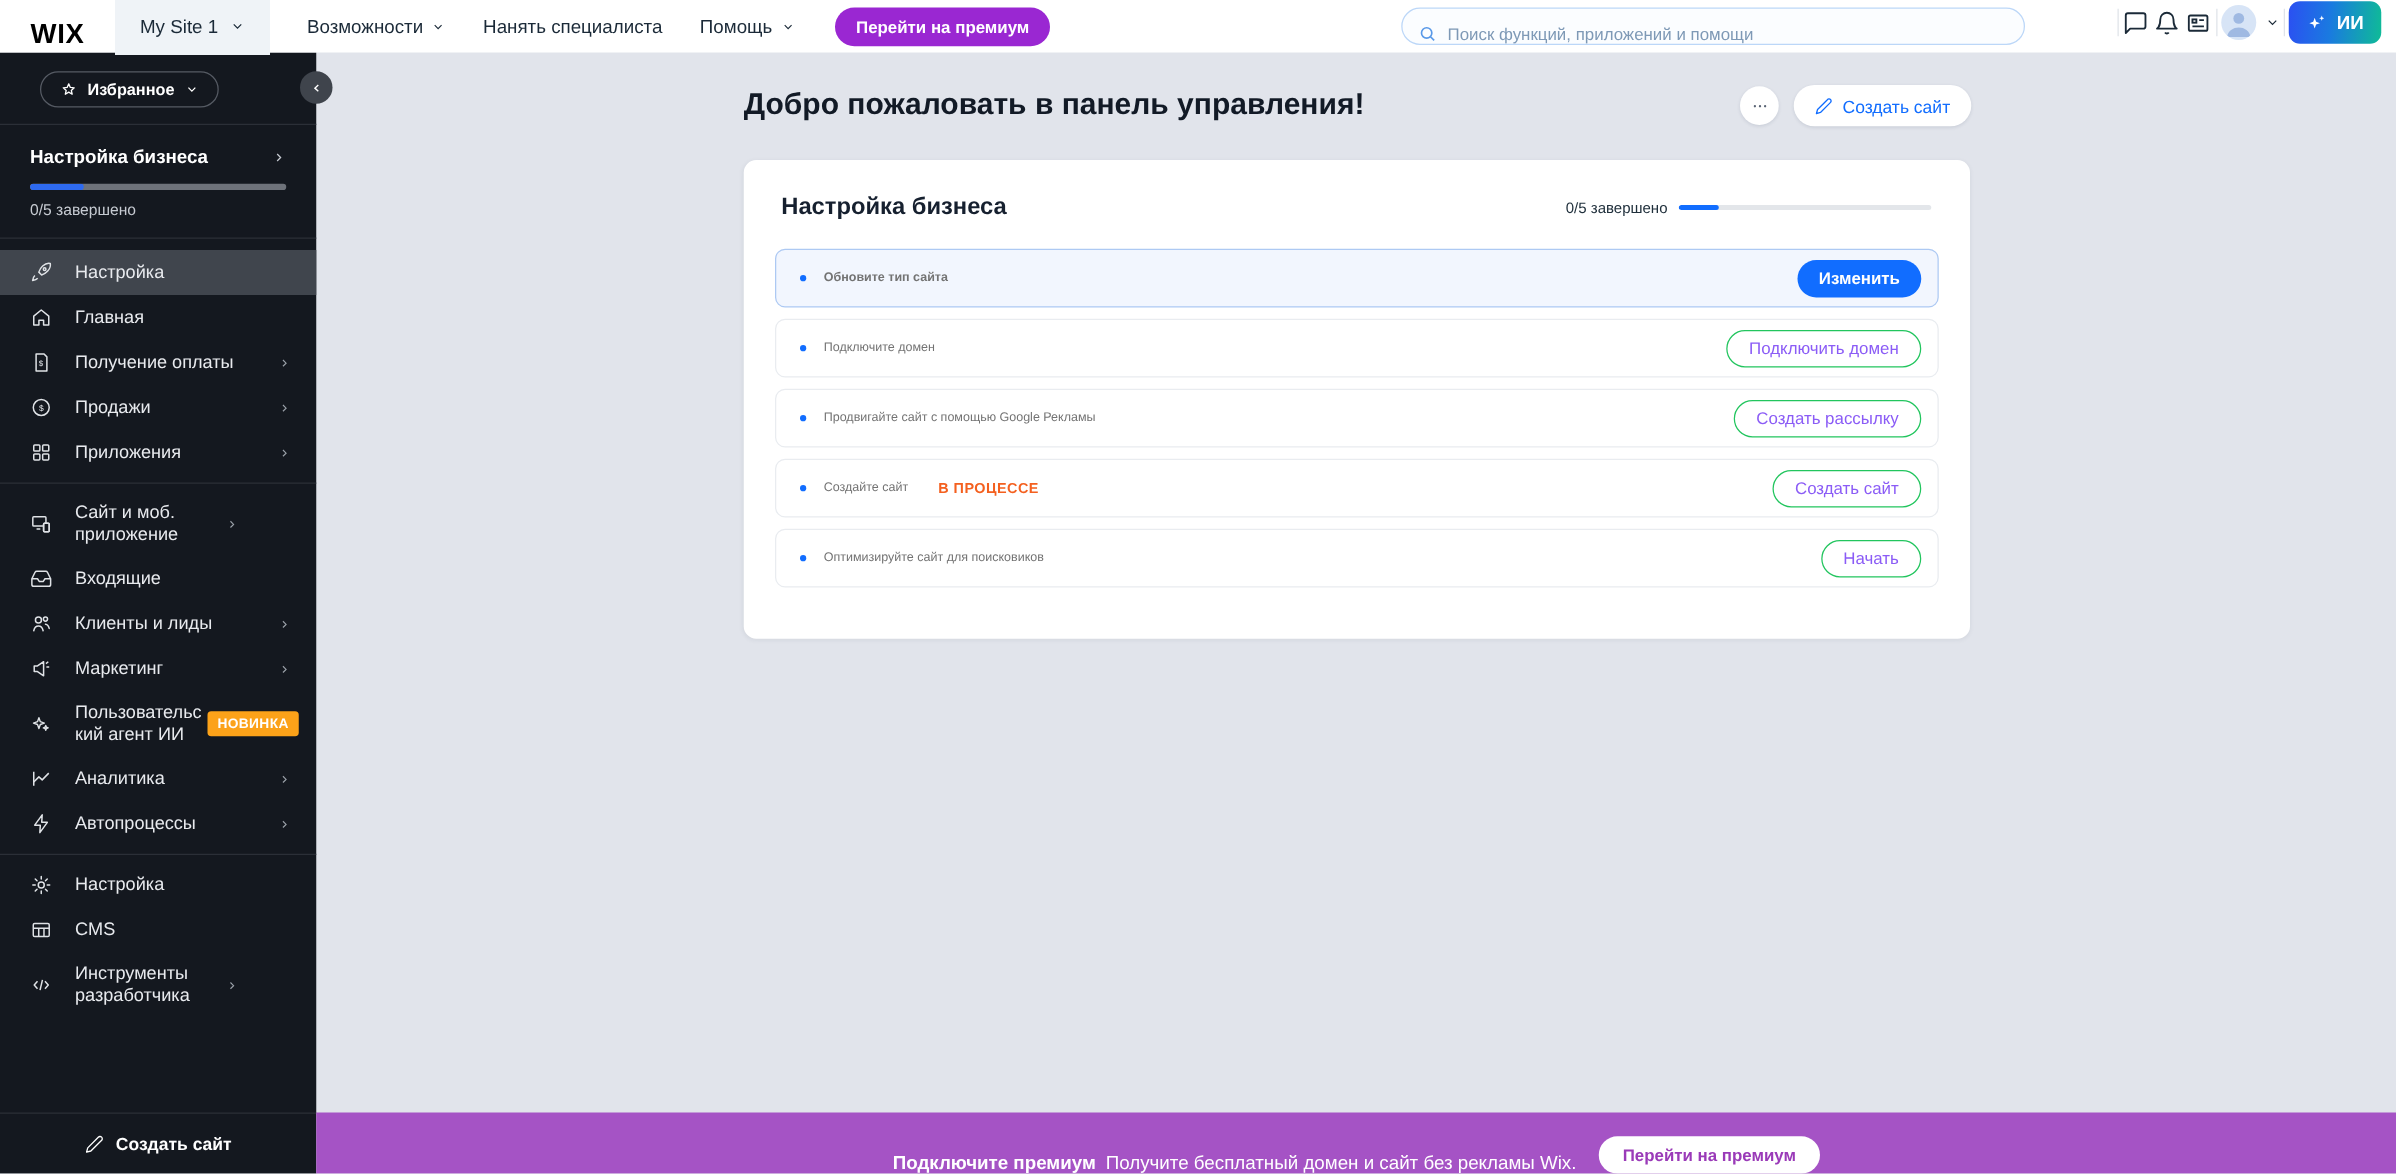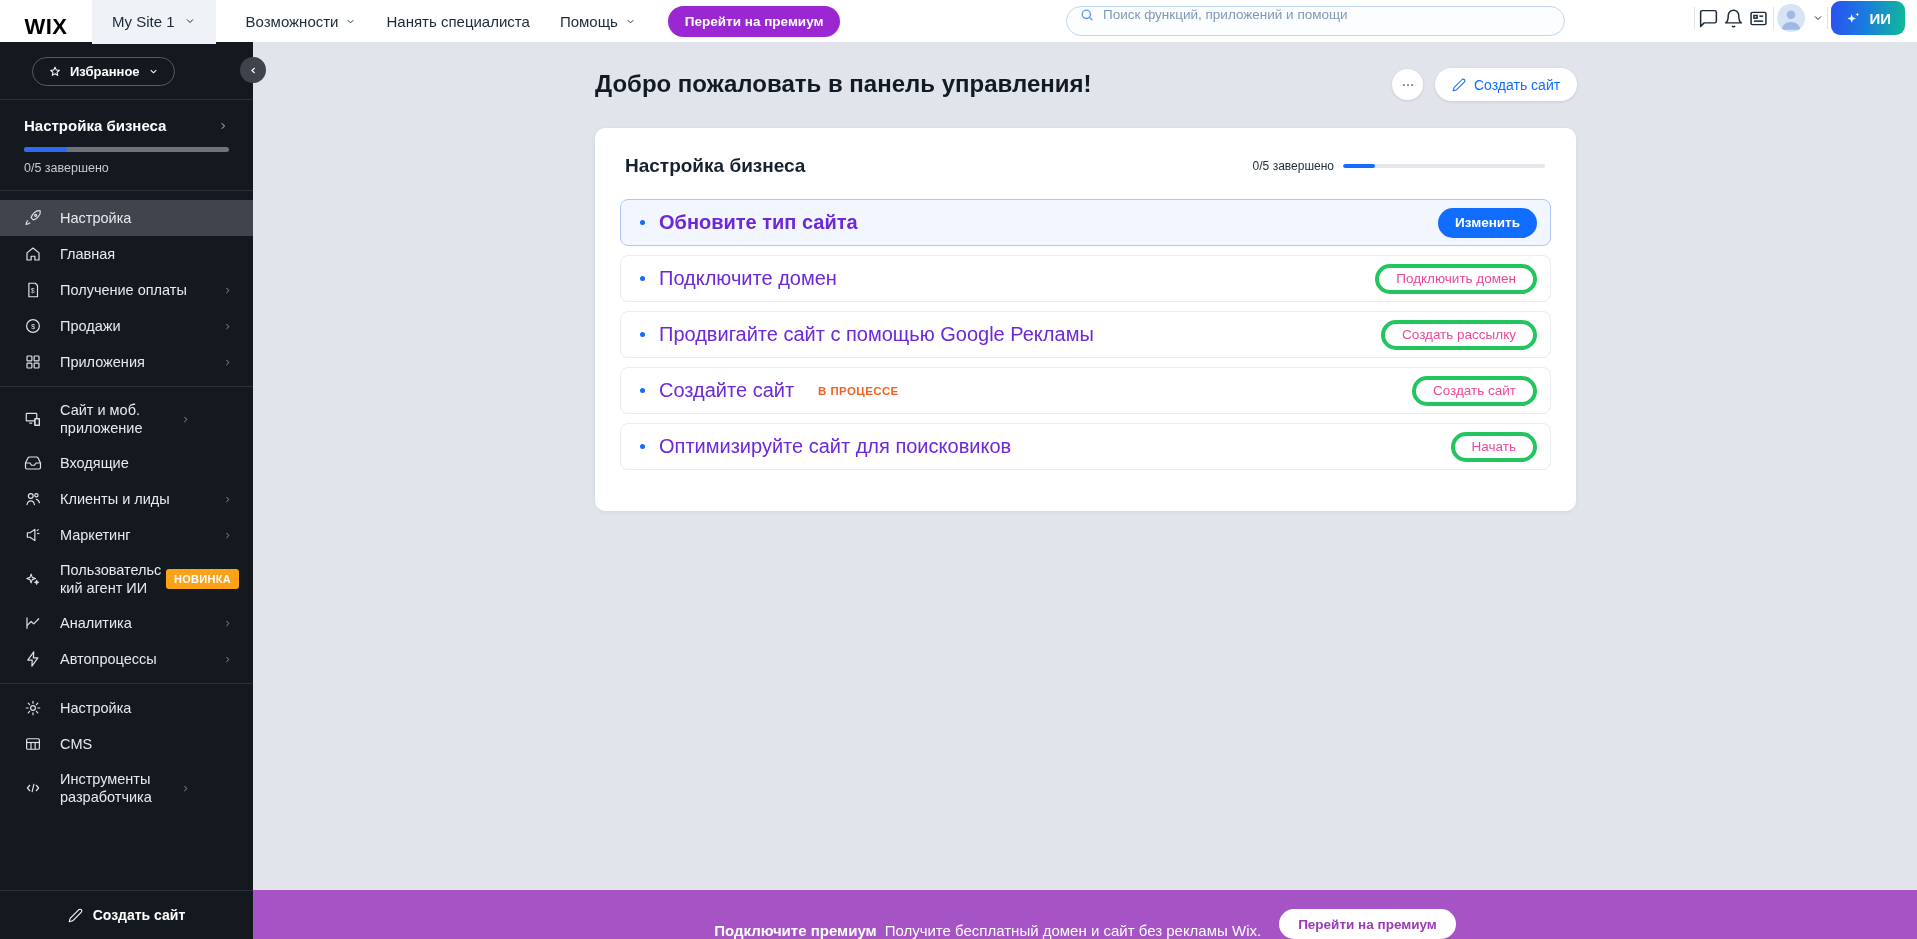--- a/index.html
+++ b/index.html
@@ -6,21 +6,21 @@
   body { font-family: "Liberation Sans", "DejaVu Sans", sans-serif; }
   .screen { position: relative; width: 1917px; height: 939px; background: #e1e4eb; overflow: hidden; }
 
   
   .topbar { position: absolute; top: 0; left: 0; right: 0; height: 42px; background: #ffffff; display: flex; align-items: center; z-index: 40; }
   .logo { width: 92px; text-align: center; font-weight: 700; font-size: 22px; letter-spacing: 0.5px; color: #000; cursor: pointer; margin-top: 11px; }
   .site-tab { height: 46px; display: flex; align-items: center; gap: 9px; padding: 4px 20px; background: #eff3f7; font-size: 15px; color: #1b2a38; cursor: pointer; }
   .topnav { display: flex; align-items: center; gap: 30px; margin-left: 30px; font-size: 15px; color: #1b2a38; text-align: right; }
   .nav-link { display: flex; gap: 7px; align-items: center; cursor: pointer; }
   .premium-btn { margin-left: 32px; background: #9a27d2; color: #fff; font-weight: 700; font-size: 13.5px; padding: 8px 17px; border-radius: 17px; border: 0; cursor: pointer; font-family: inherit; }
-  .search { position: absolute; left: 1066px; top: 6px; width: 499px; height: 30px; border: 1px solid #bcd7f8; background: #fbfdff; border-radius: 16px; display: flex; align-items: flex-start; padding: 0 12px; gap: 8px; }
+  .search { position: absolute; left: 1121px; top: 6px; width: 499px; height: 30px; border: 1px solid #bcd7f8; background: #fbfdff; border-radius: 16px; display: flex; align-items: flex-end; padding: 0 12px; gap: 8px; }
   .search input { border: 0; outline: 0; background: transparent; font-size: 13.5px; color: #33475c; width: 100%; font-family: inherit; }
   .search input::placeholder { color: #7e99b6; opacity: 1; }
   .top-right { position: absolute; right: 12px; top: 0; height: 36px; display: flex; align-items: center; gap: 3px; }
   .tb-div { width: 1px; height: 22px; background: #dfe3e9; }
   .tb-icon { width: 22px; height: 22px; color: #1b2a38; cursor: pointer; display: flex; align-items: center; }
   .avatar-wrap { display: flex; align-items: center; gap: 7px; cursor: pointer; }
   .avatar { width: 28px; height: 28px; border-radius: 50%; background: #d7e4f6; overflow: hidden; }
   .ai-btn { display: flex; align-items: center; gap: 7px; padding: 0 14px; height: 34px; border-radius: 9px; border: 0; cursor: pointer; background: linear-gradient(95deg, #2b50f2 0%, #1a7ae0 45%, #0fbb97 100%); color: #fff; font-weight: 700; font-size: 15px; font-family: inherit; }
 
   
@@ -54,26 +54,26 @@
   .card { position: absolute; left: 342px; top: 86px; width: 981px; height: 383px; background: #fff; border-radius: 10px; box-shadow: 0 1px 4px rgba(22,45,61,.07); }
   .card-head { display: flex; align-items: center; padding: 27px 31px 16px 30px; }
   .card-title { font-size: 19px; font-weight: 700; color: #16202f; flex: 1; }
   .card-progress { display: flex; align-items: center; gap: 9px; font-size: 12px; color: #20303c; }
   .cp-track { width: 202px; height: 4px; background: #e3e6ea; border-radius: 2px; overflow: hidden; }
   .cp-fill { height: 100%; background: #116dff; border-radius: 2px; }
   .tasks { padding: 6px 25px 0; }
   .task { position: relative; display: flex; align-items: center; height: 47px; border: 1px solid #e9ecf0; border-radius: 8px; margin-bottom: 9px; padding: 0 13px 0 19px; background: #fff; cursor: pointer; }
   .task.selected { background: #f2f6fe; border-color: #adc9f3; }
   .bullet { width: 5px; height: 5px; border-radius: 50%; background: #116dff; margin-right: 14px; flex: none; }
-  .task-label { font-size: 20px; color: #6d28d9; }
+  .task-label { font-size: 10px; color: #737373; }
   .task.selected .task-label { font-weight: 700; }
   .task-status { margin-left: 24px; color: #f4601f; font-weight: 700; font-size: 11.5px; letter-spacing: 0.4px; }
   .task-btn { margin-left: auto; height: 30px; border-radius: 16px; padding: 0 17px; font-size: 13.5px; cursor: pointer; font-family: inherit; }
   .task-btn.primary { background: #116dff; border: 0; color: #fff; font-weight: 700; }
-  .task-btn.secondary { background: #fff; border: 4px solid #22c55e; color: #ec4899; }
+  .task-btn.secondary { background: #fff; border: 1px solid #22c55e; color: #8b5cf6; }
 
   
   .footer { position: absolute; left: 253px; right: 0; bottom: 0; height: 49px; background: #a553c5; display: flex; align-items: flex-end; justify-content: center; gap: 8px; color: #fff; font-size: 15px; z-index: 30; }
   .footer b { font-weight: 700; }
   .footer-btn { margin-left: 10px; background: #fff; color: #9a3ab8; border: 0; border-radius: 16px; height: 30px; padding: 0 19px; font-size: 13.5px; font-weight: 700; cursor: pointer; font-family: inherit; }
 
   svg { display: block; }
 </style>
 </head>
 <body>

